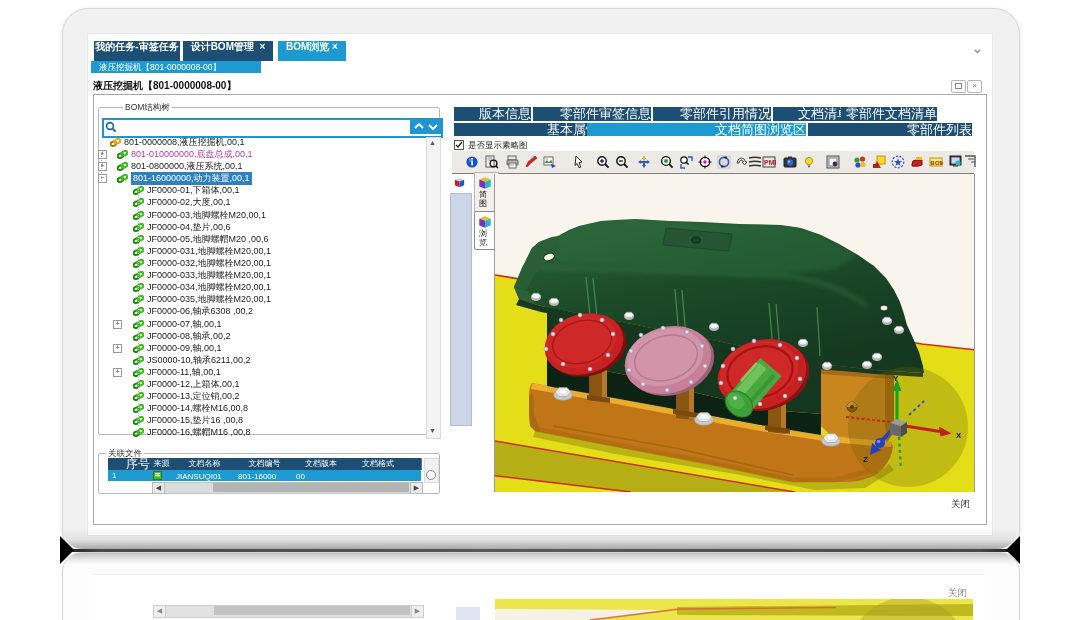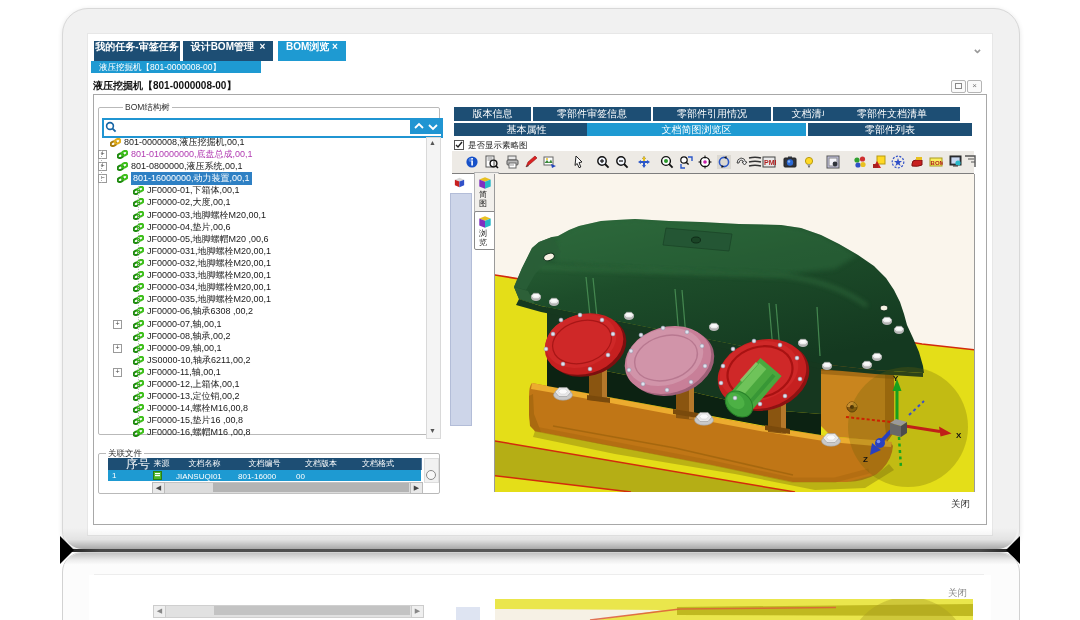--- a/index.html
+++ b/index.html
@@ -24,21 +24,21 @@
 
 .trow{left:102px;height:12px;display:flex;align-items:center;font-size:9px;color:#1a1a1a;white-space:nowrap}
 .exp{display:inline-block;width:7px;height:7px;border:1px solid #9a9a9a;background:#fff;font-size:7px;line-height:6px;text-align:center;color:#444;margin-right:2px}
 .ic{width:11px;height:9px;margin-right:3px;flex:none}
 .sel{background:#2e80c4;color:#fff;padding:0 2px}
 .mag{color:#b13ab1}
 
 .sb{background:#f4f4f4;border:1px solid #d9d9d9}
 .sba{font-size:7px;color:#555;text-align:center;line-height:11px}
 
-.rtab{height:14px;background:#1d4e74;color:#fff;font-size:10px;text-align:center;line-height:14px}
+.rtab{height:14px;background:#1d4e74;color:#fff;font-size:13px;text-align:right;line-height:14px}
 .rtab2{height:13px;top:123px}
 
 #tbar{left:452px;top:151px;width:522px;height:22px;background:#edeae5;border-bottom:1px solid #7e7e7e}
 .tbi{top:155px;width:14px;height:14px}
 
 #viewer{left:494px;top:174px;width:479px;height:318px}
 #close{left:951px;top:498px;font-size:9.5px;color:#333}
 
 #bez{left:62px;top:549px;width:956px;height:3px;background:linear-gradient(90deg,#1a1a1a,#484848 4%,#585858 50%,#484848 96%,#1a1a1a);border-radius:2px}
 
@@ -333,21 +333,21 @@
 <div class="a" style="left:426px;top:470px;width:8px;height:8px;border:1.5px solid #8a8a8a;border-radius:50%;background:#f8f8f8"></div>
 <div class="a" style="left:152px;top:482px;width:269px;height:10px;background:#dcdcdc;border:1px solid #c2c2c2"></div>
 <div class="a" style="left:152px;top:482px;width:11px;height:10px;background:#e9e9e9;border:1px solid #bbb;font-size:7px;line-height:10px;text-align:center;color:#444">◀</div>
 <div class="a" style="left:410px;top:482px;width:11px;height:10px;background:#e9e9e9;border:1px solid #bbb;font-size:7px;line-height:10px;text-align:center;color:#444">▶</div>
 <div class="a" style="left:213px;top:483px;width:196px;height:9px;background:#b4b4b4"></div>
 
 <div class="a rtab" style="left:454px;top:107px;width:77px">版本信息</div>
 <div class="a rtab" style="left:533px;top:107px;width:118px">零部件审签信息</div>
 <div class="a rtab" style="left:653px;top:107px;width:118px">零部件引用情况</div>
 <div class="a rtab" style="left:773px;top:107px;width:77px">文档清单</div>
-<div class="a rtab" style="left:824px;top:107px;width:136px">零部件文档清单</div>
+<div class="a rtab" style="left:841px;top:107px;width:96px">零部件文档清单</div>
 <div class="a rtab rtab2" style="left:454px;width:145px;background:#1d4e74">基本属性</div>
 <div class="a rtab rtab2" style="left:587px;width:219px;background:#1e9ad2">文档简图浏览区</div>
 <div class="a rtab rtab2" style="left:808px;width:164px;background:#1d4e74">零部件列表</div>
 
 <div class="a" style="left:454px;top:140px;width:8px;height:8px;border:1px solid #555;background:#fff"></div>
 <svg class="a" style="left:455px;top:141px" width="8" height="8" viewBox="0 0 8 8">
     <path d="M1 4 L3 6 L7 1" fill="none" stroke="#222" stroke-width="1.4"></path>
   </svg>
 <div class="a tx" style="left:468px;top:140px;font-size:8.5px">是否显示素略图</div>
 <div class="a" id="tbar"></div>

